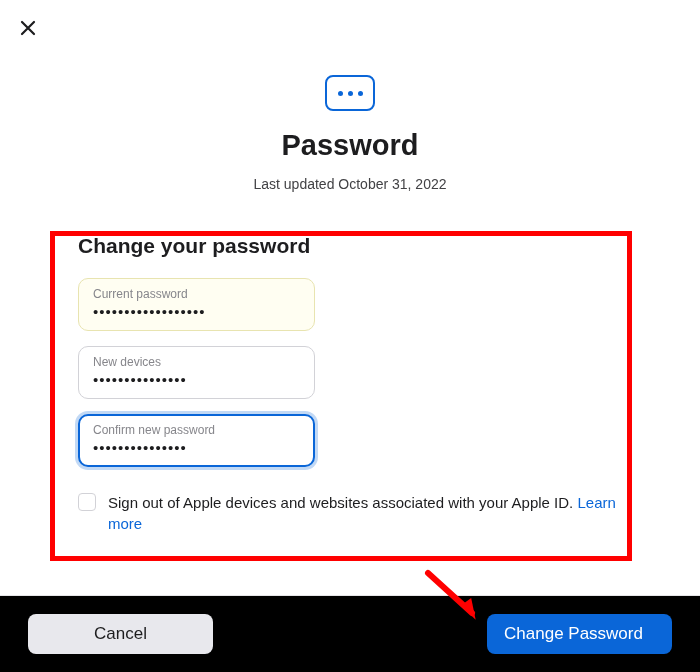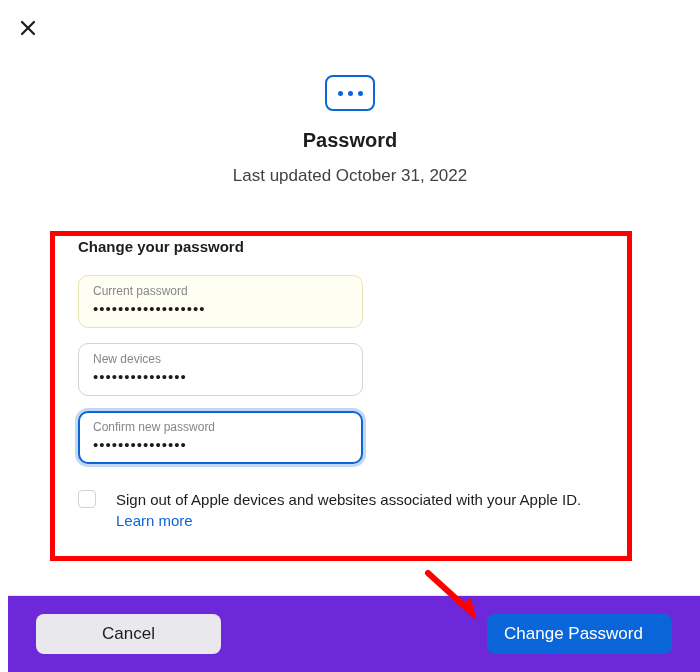--- a/index.html
+++ b/index.html
@@ -48,52 +48,52 @@
       display: flex;
       gap: 5px;
     }
     .password-icon .dot {
       width: 5px;
       height: 5px;
       border-radius: 50%;
       background: #0a66d8;
     }
     .page-title {
-      font-size: 20px;
+      font-size: 29px;
       font-weight: 600;
       color: #1d1d1f;
       margin-bottom: 14px;
     }
     .subtitle {
-      font-size: 17px;
+      font-size: 14px;
       color: #424245;
-      margin-bottom: 34px;
+      margin-bottom: 24px;
     }
     .highlight-box {
       position: absolute;
       left: 50px;
       top: 231px;
       width: 582px;
       height: 330px;
       border: 5px solid #ff0000;
       pointer-events: none;
       z-index: 10;
     }
     .form-section {
       padding: 18px 78px 0 78px;
     }
     .form-title {
-      font-size: 15px;
+      font-size: 21px;
       font-weight: 600;
       color: #1d1d1f;
       margin-bottom: 20px;
     }
     .input-wrapper {
       position: relative;
-      width: 285px;
+      width: 237px;
       margin-bottom: 15px;
       border: 1px solid #d2d2d7;
       border-radius: 10px;
       padding: 8px 14px 10px 14px;
       background: #fff;
     }
     .input-wrapper.yellow {
       background: #fffef2;
       border-color: #e8e4b0;
     }
@@ -115,21 +115,21 @@
       font-family: inherit;
       border: none;
       outline: none;
       background: transparent;
       width: 100%;
     }
     .checkbox-row {
       display: flex;
       align-items: flex-start;
       padding-top: 10px;
-      gap: 20px;
+      gap: 12px;
     }
     .checkbox {
       width: 18px;
       height: 18px;
       border: 1px solid #d2d2d7;
       border-radius: 4px;
       flex-shrink: 0;
       margin-top: 1px;
       cursor: pointer;
     }
@@ -138,24 +138,24 @@
       color: #1d1d1f;
       line-height: 1.4;
     }
     .learn-more {
       color: #0a66d8;
       cursor: pointer;
     }
     .footer {
       position: absolute;
       bottom: 0;
-      left: 8px;
+      left: 0;
       right: 0;
       border-top: 1px solid #e5e5e7;
-      background: #6d28d9;
+      background: #000000;
       padding: 18px 28px;
       display: flex;
       justify-content: space-between;
       align-items: center;
     }
     .btn {
       font-size: 17px;
       padding: 10px 24px;
       border-radius: 8px;
       border: none;

